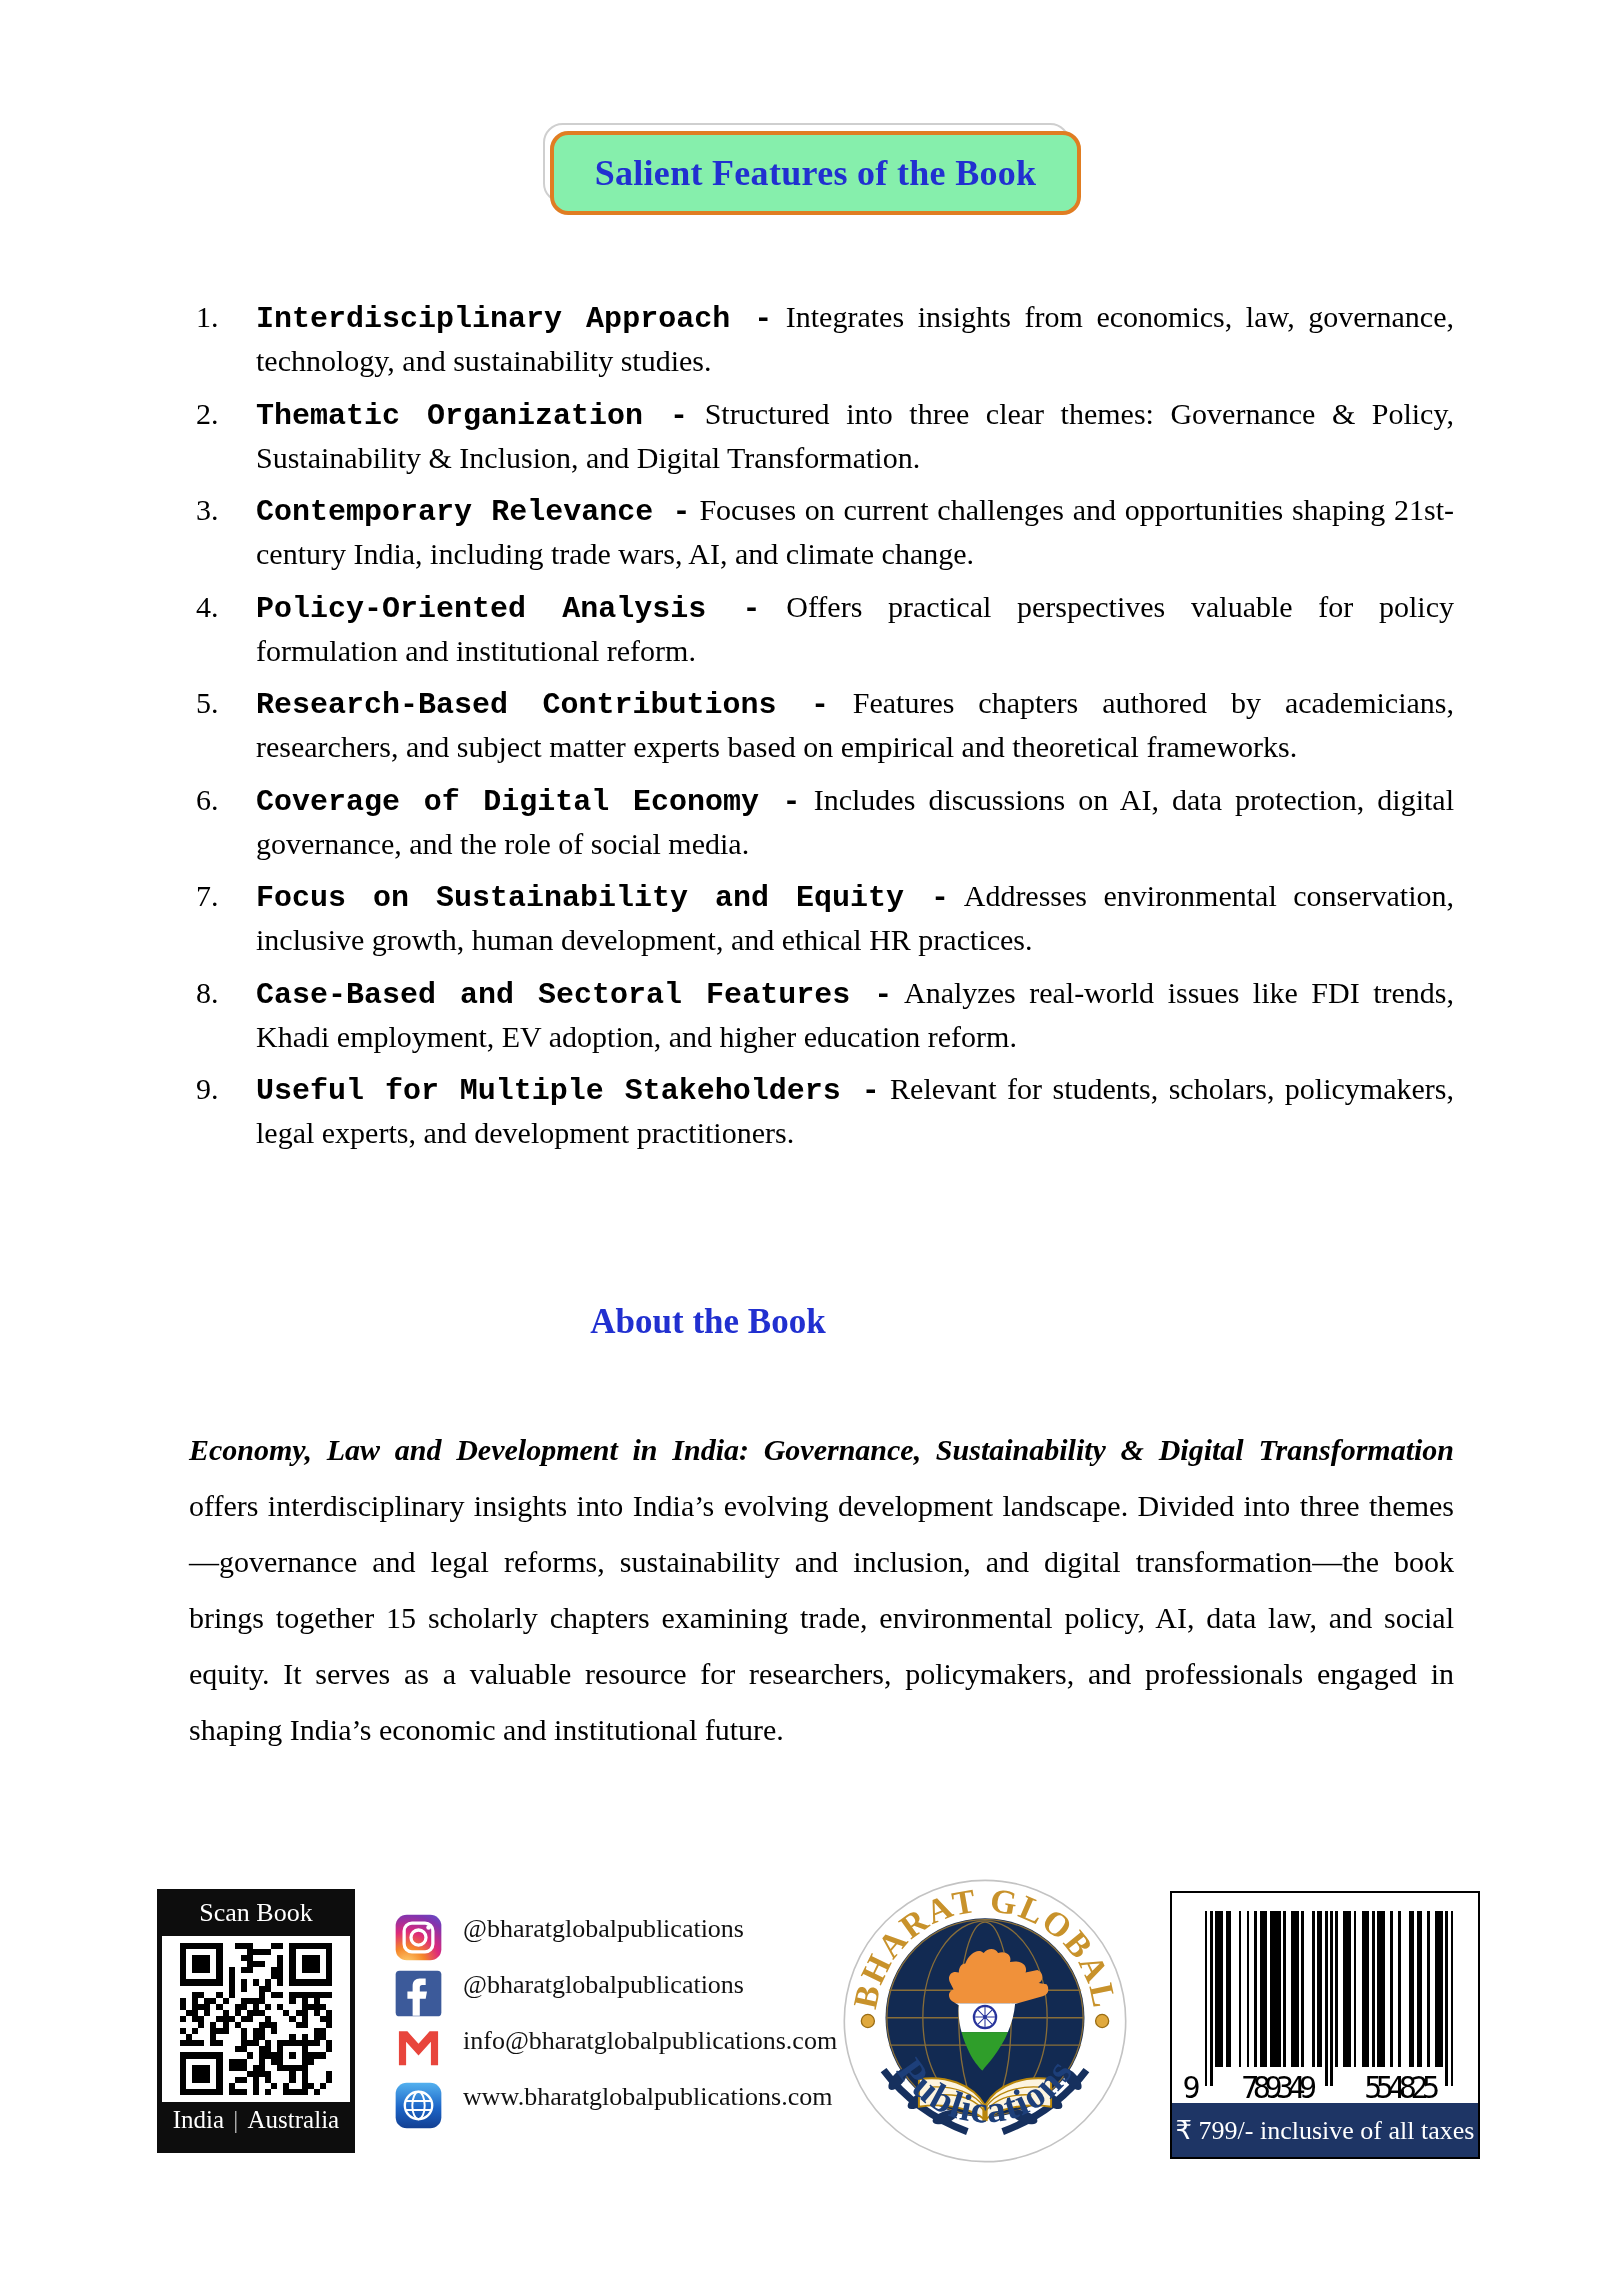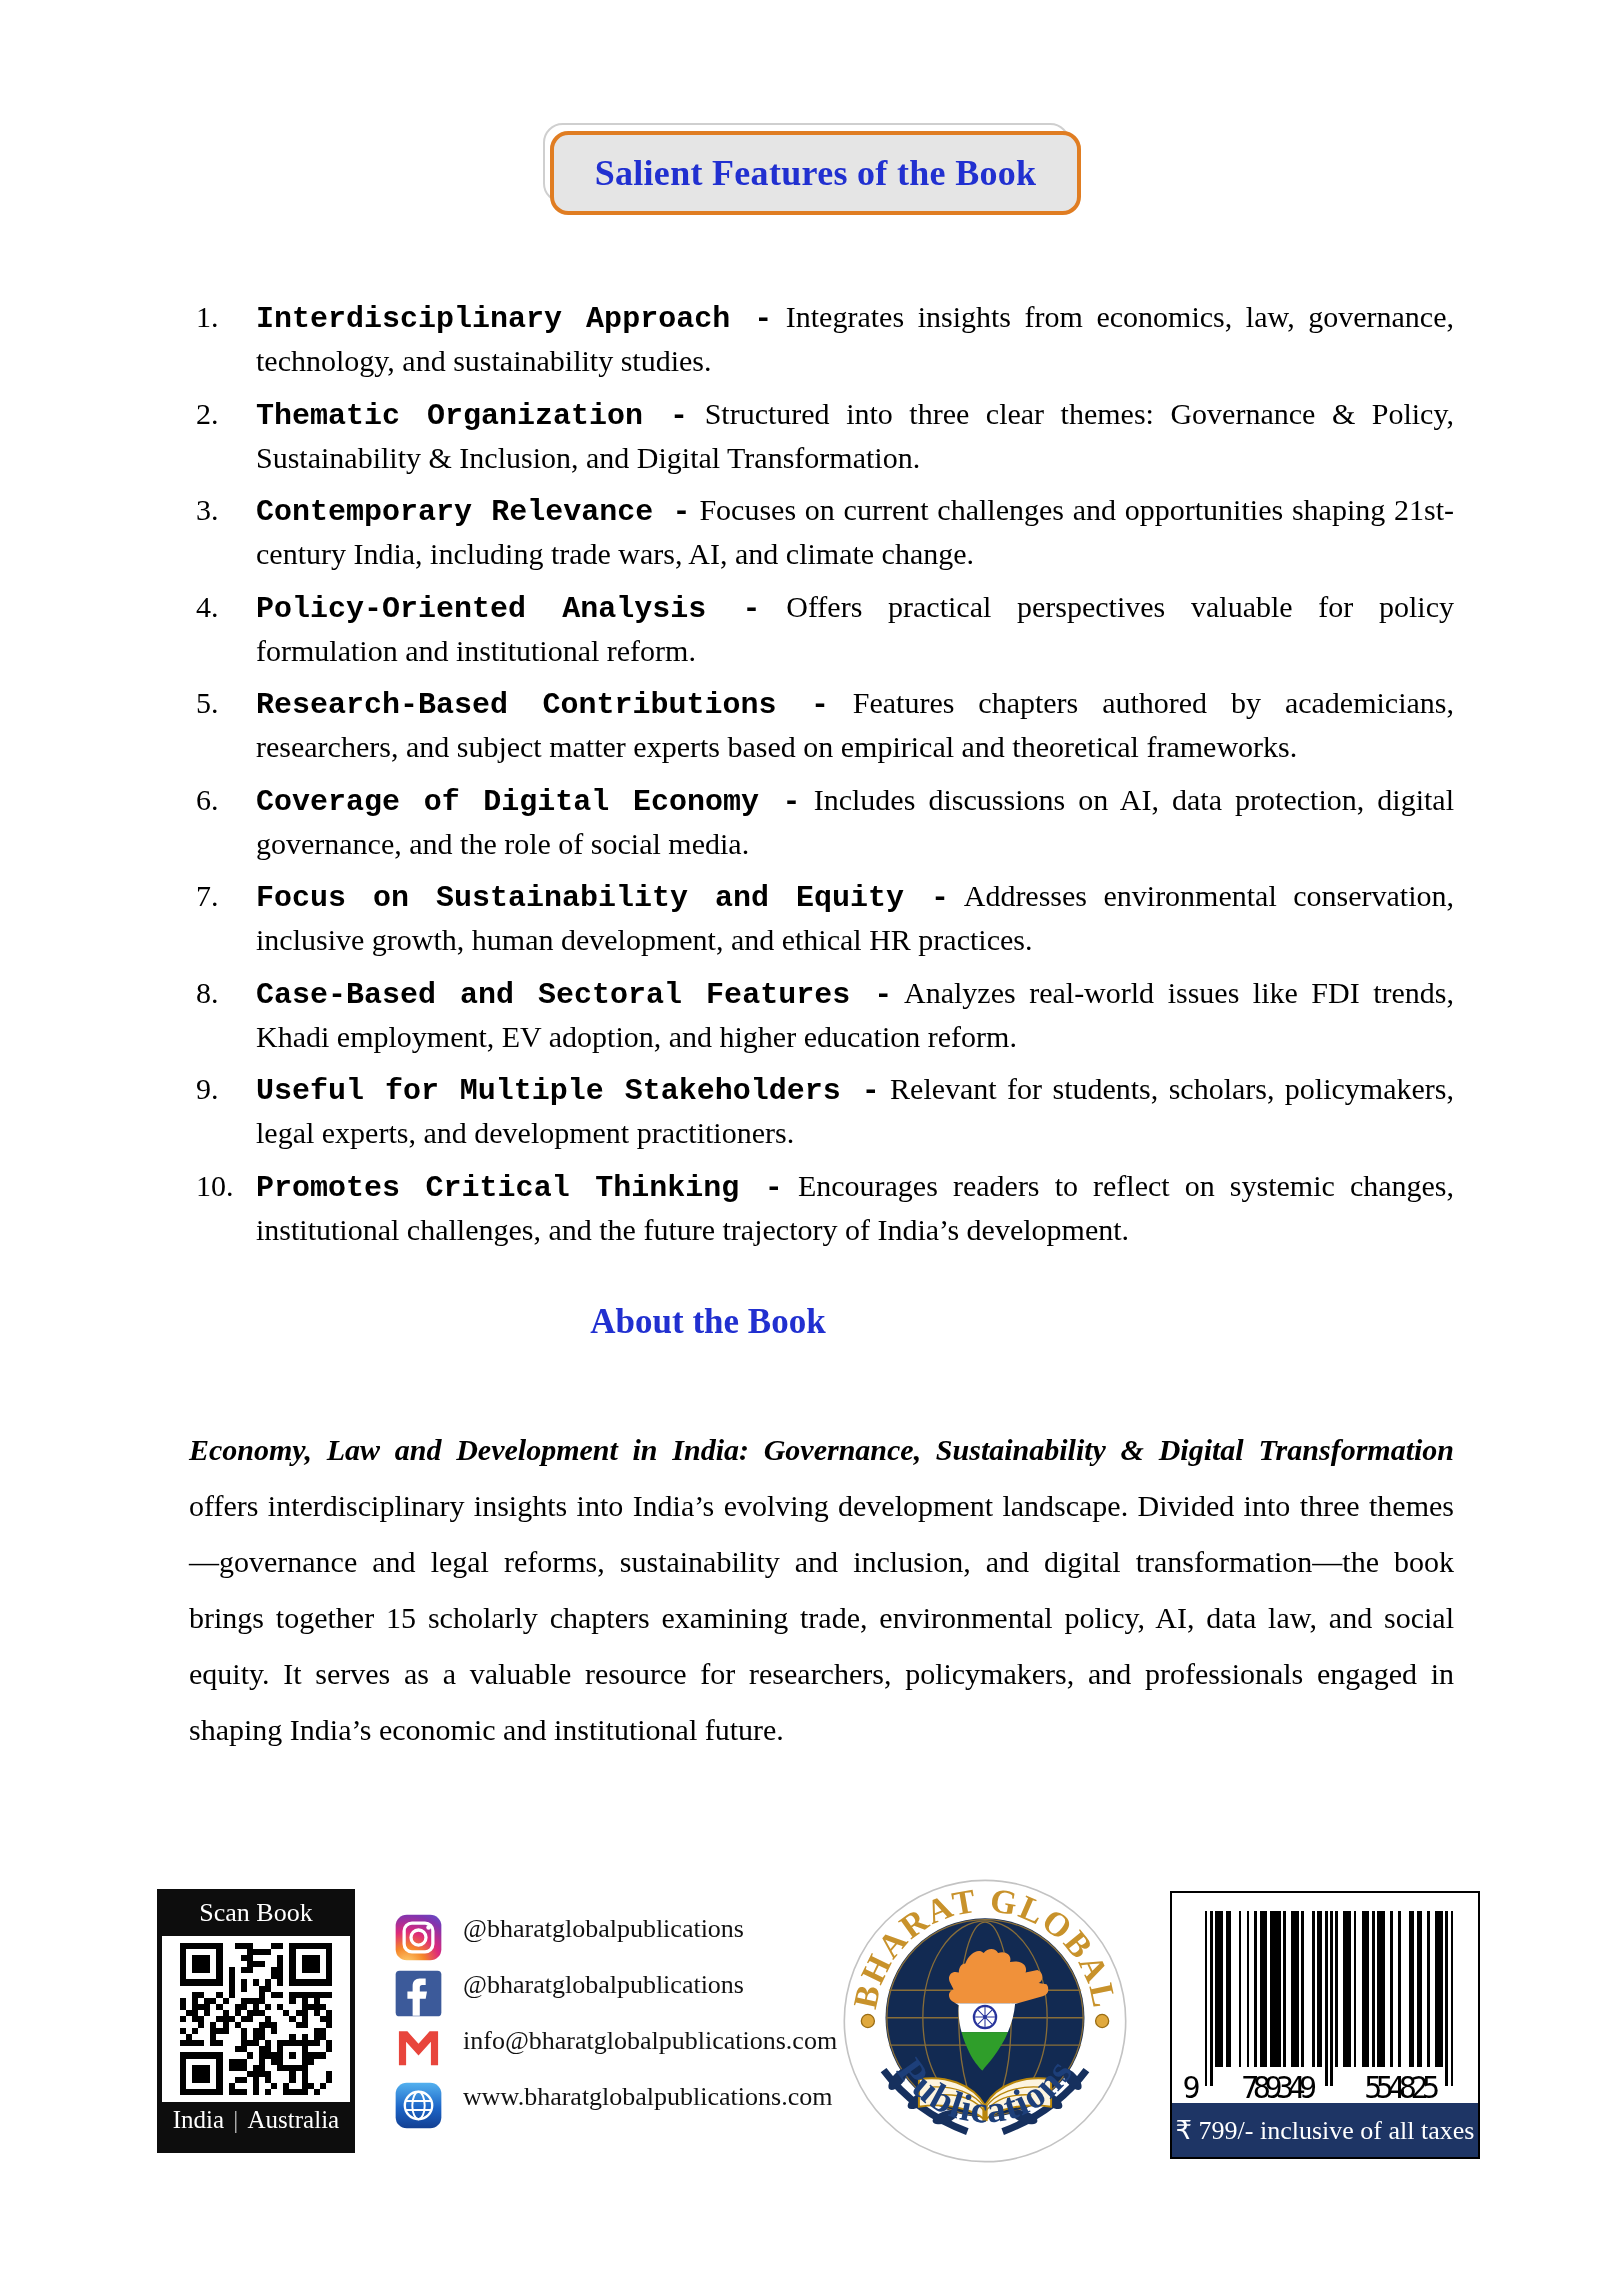--- a/index.html
+++ b/index.html
@@ -1,21 +1,21 @@
 <!DOCTYPE html>
 <html style="font-size:10.5px"><head>
 <meta charset="utf-8">
 <style>
   html,body{margin:0;padding:0;background:#ffffff;}
   .page{position:relative;width:1624px;height:2295px;background:#ffffff;overflow:hidden;
         font-family:"Liberation Serif", serif;color:#000;}
 
   
   .title-box{position:absolute;left:550px;top:131px;width:523px;height:76px;
-             background:#e5e5e5;border:4.6px solid #e07d22;border-radius:18.3px;
+             background:#86efac;border:4.6px solid #e07d22;border-radius:18.3px;
              display:flex;align-items:center;justify-content:center;z-index:2;}
   .title-box-shadow{position:absolute;left:543px;top:123px;width:523px;height:76px;
              border:2.6px solid #cfcfcf;border-radius:19.6px;z-index:1;}
   .title-box h1{margin:0;font-size:36px;font-weight:bold;color:#2130d0;letter-spacing:0.3px;}
 
   
   .features{position:absolute;left:196px;top:296px;width:1258px;}
   .feature{display:flex;margin-bottom:10.5px;font-size:30px;line-height:42px;}
   .feature .num{flex:0 0 60px;}
   .feature .body{flex:1;text-align:justify;}
@@ -101,24 +101,20 @@
     <div class="feature">
       <span class="num">8.</span>
       <span class="body"><b>Case-Based and Sectoral Features -</b><span> Analyzes real-world issues like FDI trends, Khadi employment, EV adoption, and higher education reform.</span></span>
     </div>
 
     <div class="feature">
       <span class="num">9.</span>
       <span class="body"><b>Useful for Multiple Stakeholders -</b><span> Relevant for students, scholars, policymakers, legal experts, and development practitioners.</span></span>
     </div>
 
-    <div class="feature">
-      <span class="num">10.</span>
-      <span class="body"><b>Promotes Critical Thinking -</b><span> Encourages readers to reflect on systemic changes, institutional challenges, and the future trajectory of India’s development.</span></span>
-    </div>
   </div>
 
   <div class="about-heading">About the Book</div>
   <p class="about-para"><span class="lead">Economy, Law and Development in India: Governance, Sustainability &amp; Digital Transformation</span> <span>offers interdisciplinary insights into India’s evolving development landscape. Divided into three themes—governance and legal reforms, sustainability and inclusion, and digital transformation—the book brings together 15 scholarly chapters examining trade, environmental policy, AI, data law, and social equity. It serves as a valuable resource for researchers, policymakers, and professionals engaged in shaping India’s economic and institutional future.</span></p>
 
   <div class="qr-card">
     <div class="qr-head">Scan Book</div>
     <div class="qr-window">
       <svg id="qr-svg" width="152" height="152" viewBox="0 0 25 25" shape-rendering="crispEdges">
           <rect x="0" y="0" width="1" height="1" fill="#000"></rect>

